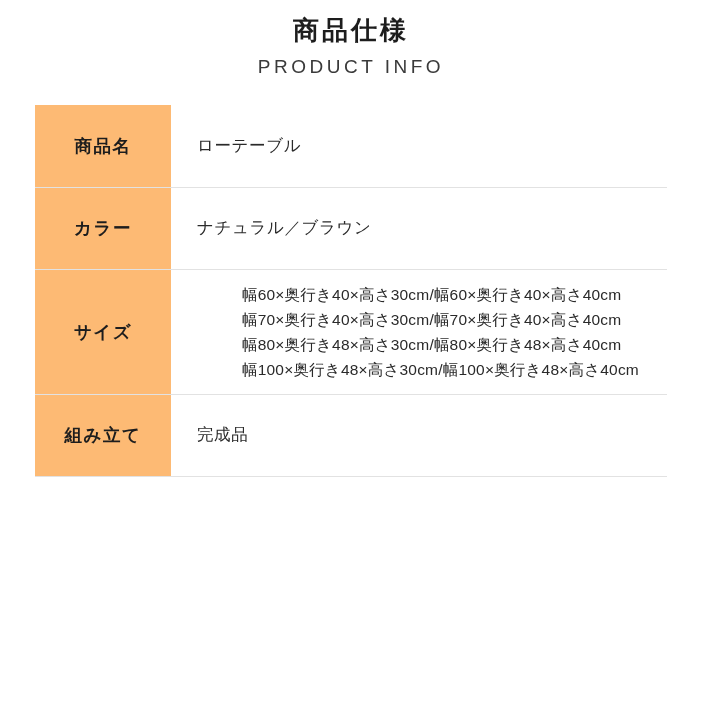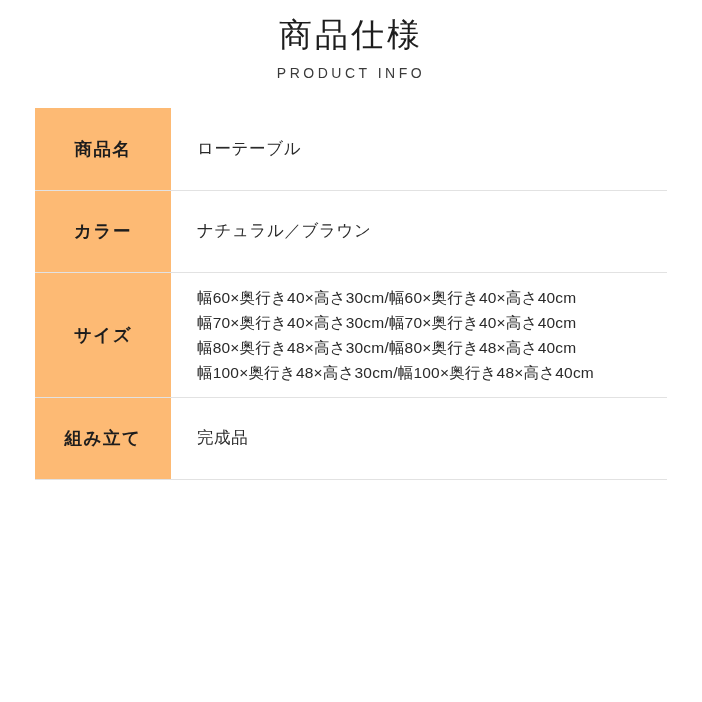--- a/index.html
+++ b/index.html
@@ -18,28 +18,28 @@
     width: 702px;
     height: 702px;
     box-sizing: border-box;
     position: relative;
   }
   .header {
     text-align: center;
     padding-top: 14px;
   }
   .title-ja {
-    font-size: 33px;
-    font-weight: normal;
+    font-size: 26px;
+    font-weight: bold;
     letter-spacing: 3px;
     color: #1d1d1d;
     line-height: 1.3;
   }
   .title-en {
-    font-size: 14px;
+    font-size: 19px;
     letter-spacing: 3.5px;
     color: #3a3a3a;
     margin-top: 8px;
     font-weight: normal;
   }
   .spec-table {
     width: 632px;
     margin: 26px auto 0 auto;
     border-collapse: collapse;
     table-layout: fixed;
@@ -81,20 +81,21 @@
   .row-size .value-cell { height: 124px; }
   .row-assembly .label-cell,
   .row-assembly .value-cell { height: 81px; }
   .size-lines {
     line-height: 1.62;
     font-size: 15.5px;
     letter-spacing: 0.2px;
   }
   .size-lines div {
     white-space: nowrap;
+    margin-left: 45px;
   }
 </style>
 </head>
 <body>
 
 <div class="page">
 
   <div class="header">
     <div class="title-ja">商品仕様</div>
     <div class="title-en">PRODUCT INFO</div>

